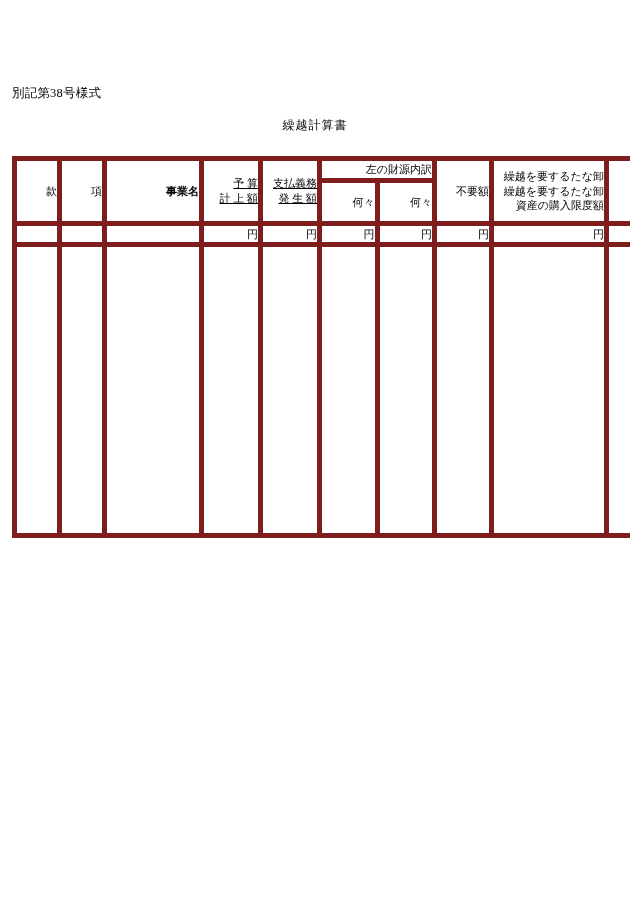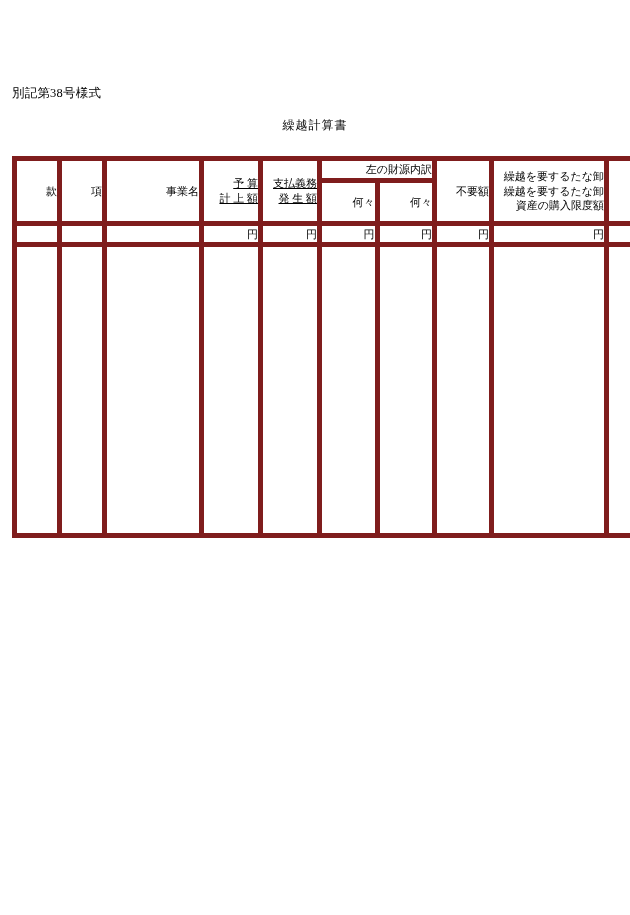--- a/index.html
+++ b/index.html
@@ -101,21 +101,21 @@
 
 
   <span></span><table class="main">
     <colgroup>
       </colgroup>
 
     <tbody>
       <tr class="hrow1">
         <td rowspan="2" class="h-tall" style="width:40px;">款</td>
         <td rowspan="2" class="h-tall" style="width:40px;">項</td>
-        <td rowspan="2" class="h-tall" style="width:92px;">事業名</td>
+        <td rowspan="2" class="h-tall" style="width:92px;font-weight:bold;">事業名</td>
         <td rowspan="2" class="h-tall two-line" style="width:54px;">
           <div>予 算</div>
           <div>計 上 額</div>
         </td>
         <td rowspan="2" class="h-tall two-line" style="width:54px;">
           <div>支払義務</div>
           <div>発 生 額</div>
         </td>
         <td colspan="2" style="width:110px;">左の財源内訳</td>
         <td rowspan="2" class="h-tall" style="width:52px;">不要額</td>

